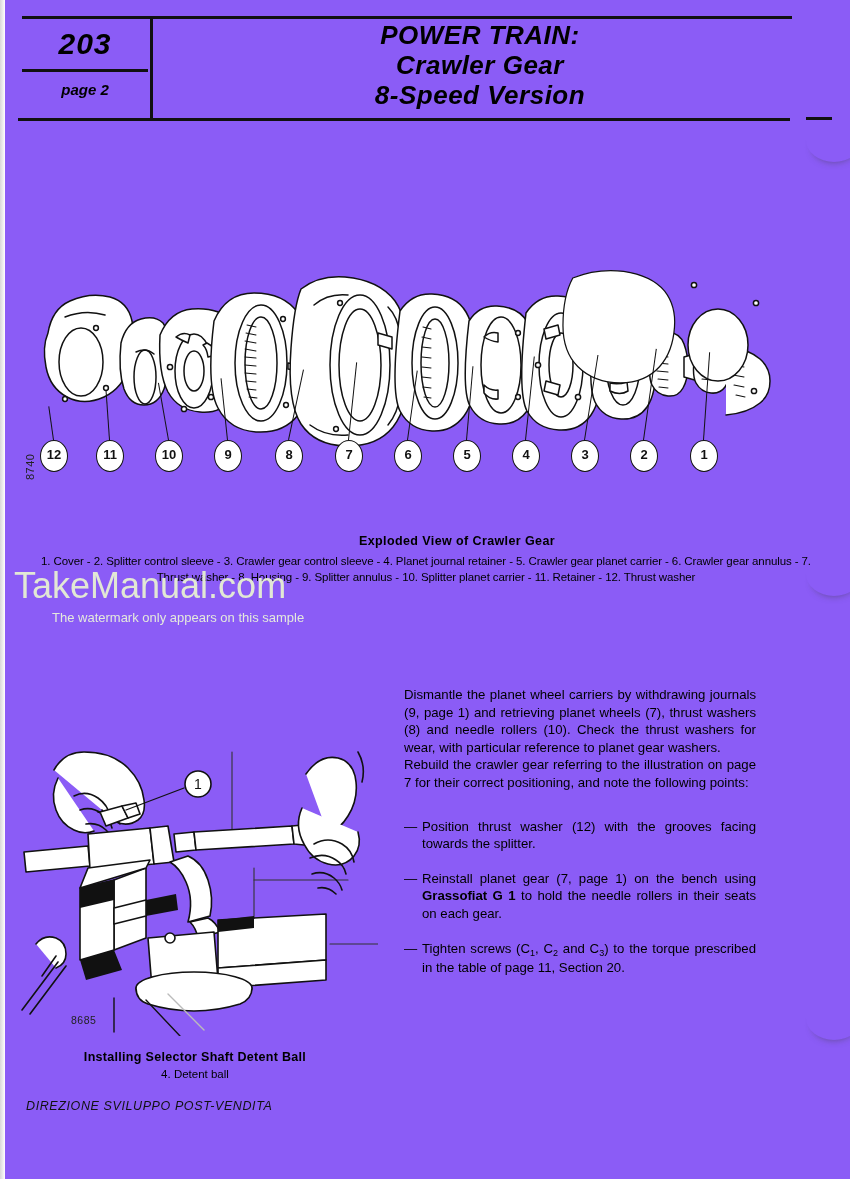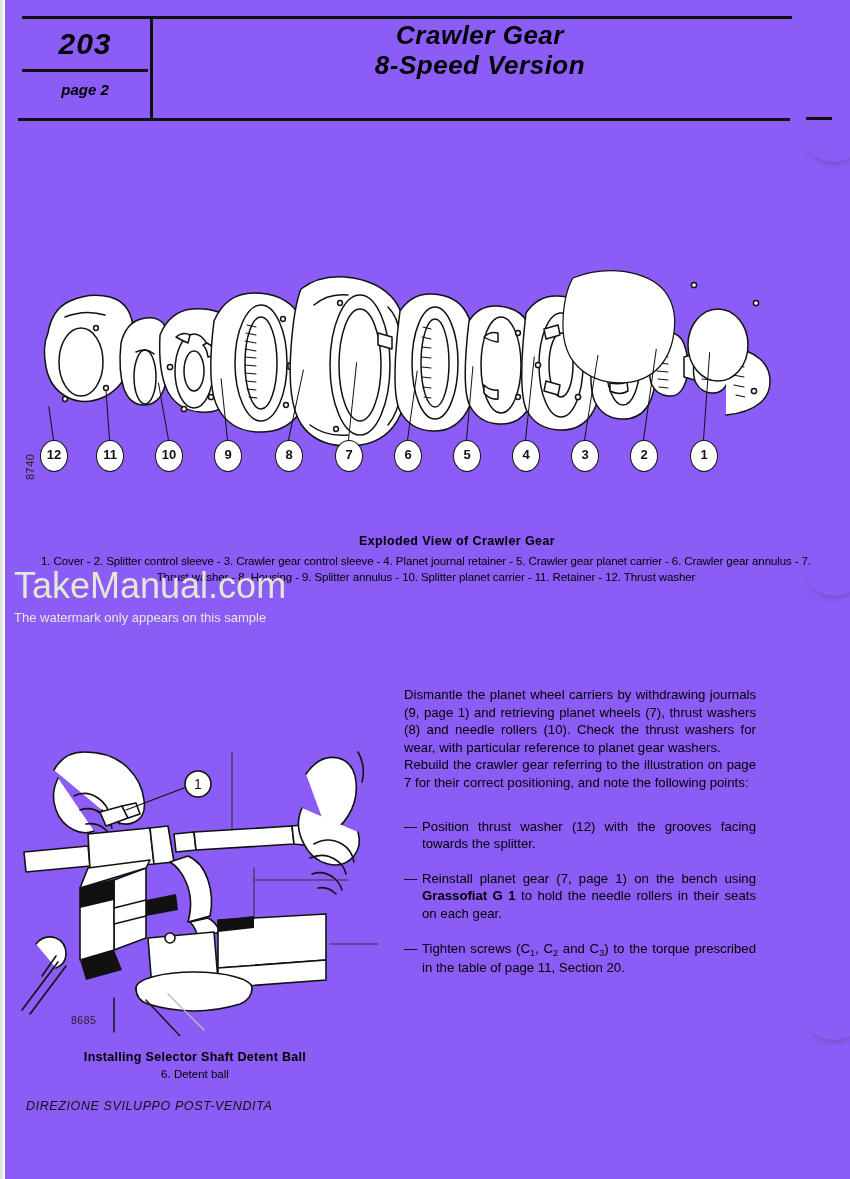--- a/index.html
+++ b/index.html
@@ -150,20 +150,21 @@
     color: #e2e8d5;
     letter-spacing: 0px;
     line-height: 42px;
     white-space: nowrap;
   }
   #watermark-sub {
     font-size: 13px;
     color: #e4e9dd;
     line-height: 22px;
     white-space: nowrap;
+    margin-left: 38px;
   }
 
   
   #text-column {
     position: absolute;
     left: 404px; top: 686px;
     width: 352px;
     font-size: 13.2px;
     line-height: 17.6px;
   }
@@ -255,20 +256,21 @@
     <div class="rule" id="rule-top"></div>
     <div class="rule" id="rule-mid-left"></div>
     <div class="rule" id="rule-bottom"></div>
     <div class="rule" id="rule-right-dash"></div>
     <div id="rule-vert"></div>
 
     <div id="page-number">203</div>
     <div id="page-label">page 2</div>
 
     <div id="header-title">
+      <span class="ln">POWER TRAIN:</span>
       <span class="ln">Crawler Gear</span>
       <span class="ln">8-Speed Version</span>
     </div>
   </div>
 
   <div id="figure-exploded">
     <svg width="770" height="300" viewBox="0 0 770 300" fill="none" stroke="#111" stroke-width="1.5" stroke-linejoin="round" stroke-linecap="round">
 
       <g>
         <path d="M30 148 q4 -24 22 -32 q20 -9 40 -4 q18 5 22 24 q5 22 -2 44 q-7 23 -26 32 q-20 9 -37 0 q-17 -9 -21 -30 q-4 -20 2 -34 z" fill="#fff"></path>
@@ -529,21 +531,21 @@
       <g stroke-width="1.4">
         <path d="M96 250 L96 284"></path>
         <path d="M128 252 L162 288"></path>
         <path d="M150 246 L186 282" stroke="#bbb"></path>
       </g>
     </svg>
   </div>
 
   <div id="fig2-id">8685</div>
   <div id="fig2-caption">Installing Selector Shaft Detent Ball</div>
-  <div id="fig2-subcaption">6. Detent ball</div>
+  <div id="fig2-subcaption">4. Detent ball</div>
 
   <div id="footer">DIREZIONE SVILUPPO POST-VENDITA</div>
 
   <div class="scan-crescent" style="left:806px; top:118px; width:56px; height:44px;"></div>
   <div class="scan-crescent" style="left:806px; top:552px; width:56px; height:44px;"></div>
   <div class="scan-crescent" style="left:806px; top:996px; width:56px; height:44px;"></div>
 
 </div>
 
 </body></html>

